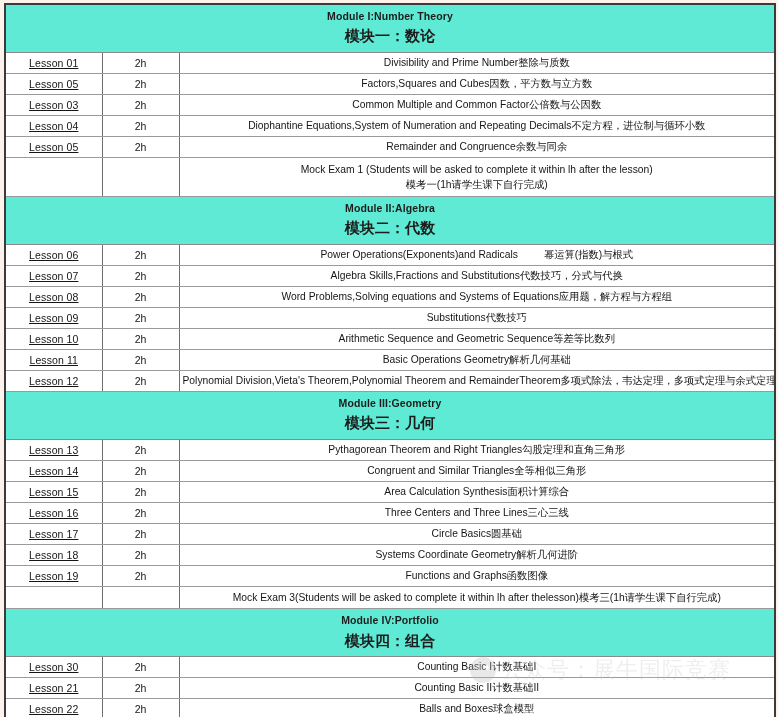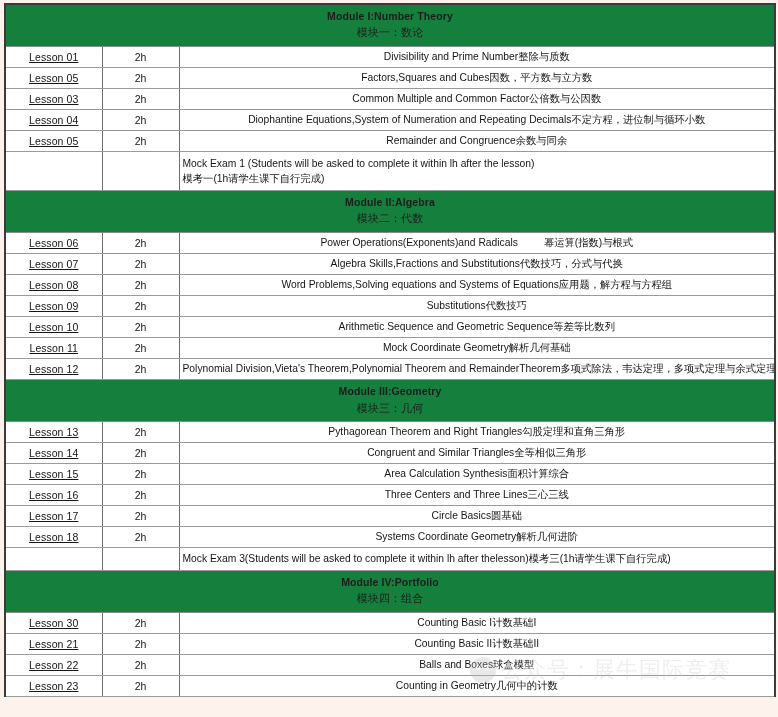--- a/index.html
+++ b/index.html
@@ -30,36 +30,36 @@
     background: #ffffff;
     border-left: 2px solid #3b3b3b;
     border-right: 2px solid #3b3b3b;
     border-top: 2px solid #3b3b3b;
   }
   table.syllabus col.c-lesson { width: 97px; }
   table.syllabus col.c-dur    { width: 77px; }
   table.syllabus col.c-topic  { width: 596px; }
 
   tr.module-row td {
-    background: #15803d;
+    background: #5eead4;
     color: #1c1c1c;
     text-align: center;
     font-size: 10.5px;
     line-height: 1.45;
     padding: 4px 2px 5px 2px;
     border-bottom: 1px solid #8a8a8a;
     border-top: 1px solid #8a8a8a;
     font-weight: 600;
     letter-spacing: 0.1px;
     margin-top: 48px;
   }
   tr.module-row .mod-cn {
     display: block;
-    font-size: 11px;
-    font-weight: 400;
+    font-size: 15px;
+    font-weight: 700;
     margin-top: 1px;
   }
 
   tr.lesson-row td {
     font-size: 10.5px;
     color: #151515;
     text-align: center;
     padding: 3px 3px;
     height: 14px;
     border-bottom: 1px solid #9a9a9a;
@@ -70,21 +70,21 @@
   }
   tr.lesson-row td.topic {
     border-right: none;
     font-size: 10.3px;
   }
   tr.lesson-row td.lesson-id { letter-spacing: 0.1px; text-decoration: underline; }
 
   tr.exam-row td {
     font-size: 10.3px;
     color: #151515;
-    text-align: left;
+    text-align: center;
     padding: 3px 3px;
     border-bottom: 1px solid #9a9a9a;
     border-right: 1px solid #6e6e6e;
     background: #ffffff;
     white-space: nowrap;
     overflow: hidden;
   }
   tr.exam-row td.topic {
     border-right: none;
     white-space: normal;
@@ -211,21 +211,21 @@
           <td class="topic">Substitutions代数技巧</td>
         </tr>
         <tr class="lesson-row">
           <td class="lesson-id">Lesson 10</td>
           <td class="duration">2h</td>
           <td class="topic">Arithmetic Sequence and Geometric Sequence等差等比数列</td>
         </tr>
         <tr class="lesson-row">
           <td class="lesson-id">Lesson 11</td>
           <td class="duration">2h</td>
-          <td class="topic">Mock Coordinate Geometry解析几何基础</td>
+          <td class="topic">Basic Operations Geometry解析几何基础</td>
         </tr>
         <tr class="lesson-row">
           <td class="lesson-id">Lesson 12</td>
           <td class="duration">2h</td>
           <td class="topic">Polynomial Division,Vieta's Theorem,Polynomial Theorem and RemainderTheorem多项式除法，韦达定理，多项式定理与余式定理</td>
         </tr>
         <tr class="module-row">
           <td colspan="3"><span class="mod-en">Module III:Geometry</span><span class="mod-cn">模块三：几何</span></td>
         </tr>
         <tr class="lesson-row">
@@ -250,20 +250,25 @@
         </tr>
         <tr class="lesson-row">
           <td class="lesson-id">Lesson 17</td>
           <td class="duration">2h</td>
           <td class="topic">Circle Basics圆基础</td>
         </tr>
         <tr class="lesson-row">
           <td class="lesson-id">Lesson 18</td>
           <td class="duration">2h</td>
           <td class="topic">Systems Coordinate Geometry解析几何进阶</td>
+        </tr>
+        <tr class="lesson-row">
+          <td class="lesson-id">Lesson 19</td>
+          <td class="duration">2h</td>
+          <td class="topic">Functions and Graphs函数图像</td>
         </tr>
         <tr class="exam-row">
           <td class="blank"></td>
           <td class="blank"></td>
           <td class="topic"><span>Mock Exam 3(Students will be asked to complete it within lh after thelesson)模考三(1h请学生课下自行完成)</span></td>
         </tr>
         <tr class="module-row">
           <td colspan="3"><span class="mod-en">Module IV:Portfolio</span><span class="mod-cn">模块四：组合</span></td>
         </tr>
         <tr class="lesson-row">

